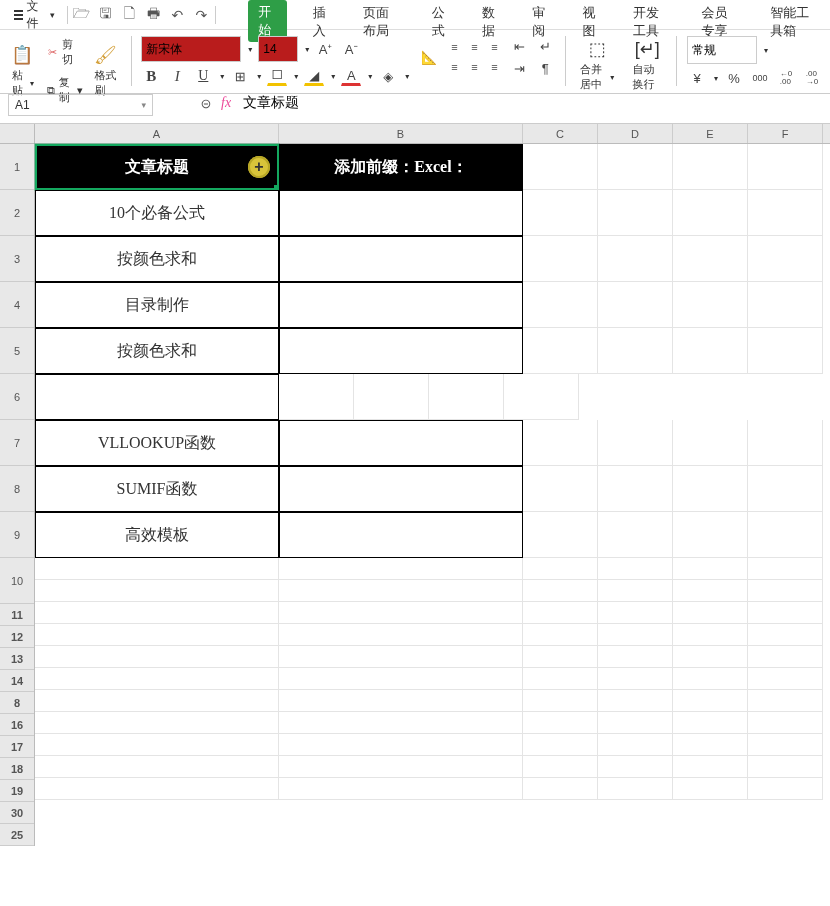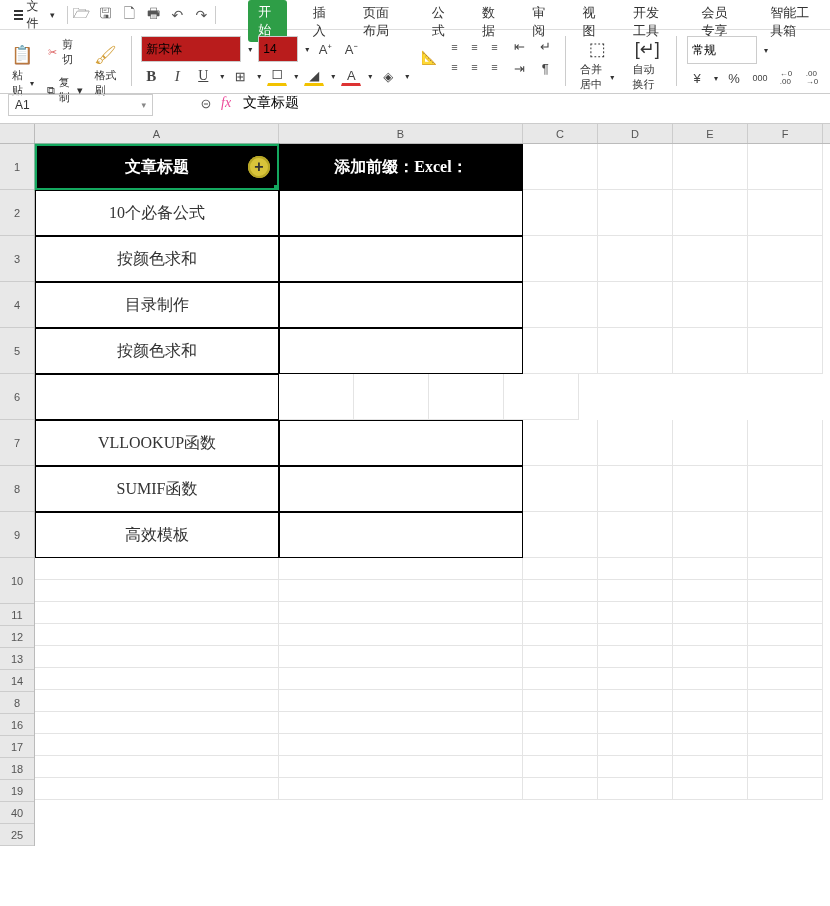--- a/index.html
+++ b/index.html
@@ -48,21 +48,21 @@
 .fx-icon { width: 18px; height: 18px; display:flex; align-items:center; justify-content:center; cursor:pointer; color:#555; font-size: 13px; }
 .fx-label { font-style: italic; font-family: serif; font-size: 14px; color: #ec4899; }
 .formula-input { border: none; outline: none; font-size: 14px; padding: 0 6px; flex: 1; font-family: "SimSun", serif; }
 
 
 .sheet { position: relative; display: flex; }
 .row-headers { display: flex; flex-direction: column; background: #e8e8e8; border-right: 1px solid #bbb; }
 .corner { width: 34px; height: 20px; border-bottom: 1px solid #bbb; background: #e8e8e8; }
 .rowh { width: 34px; display: flex; align-items: center; justify-content: center; font-size: 11px; color: #555; border-bottom: 1px solid #ccc; background: #e8e8e8; }
 .rowh.tall { height: 46px; }
-.rowh.short { height: 22px; }
+.rowh.short { height: 22px; font-weight: bold; }
 .grid { flex: 1; position: relative; }
 .col-headers { display: flex; background: #e8e8e8; border-bottom: 1px solid #bbb; height: 20px; }
 .colh { display: flex; align-items: center; justify-content: center; font-size: 11px; color: #555; border-right: 1px solid #ccc; }
 .colA { width: 244px; } .colB { width: 244px; } .colC { width: 75px; } .colD { width: 75px; } .colE { width: 75px; } .colF { width: 75px; }
 .cells { position: relative; }
 .row { display: flex; }
 .row.tall { height: 46px; } .row.short { height: 22px; }
 .cell { border-right: 1px solid #e4e4e4; border-bottom: 1px solid #e4e4e4; display:flex; align-items:center; justify-content:center; font-size: 16px; font-family: "SimSun", serif; position:relative; }
 .cell.header-cell { background: #000; color: #fff; font-weight: bold; border: 1px solid #000; }
 .cell.data-cell { border: 1.5px solid #000; background: #fff; }
@@ -242,21 +242,21 @@
         <div class="rowh tall">10</div>
         <div class="rowh short">11</div>
         <div class="rowh short">12</div>
         <div class="rowh short">13</div>
         <div class="rowh short">14</div>
         <div class="rowh short">8</div>
         <div class="rowh short">16</div>
         <div class="rowh short">17</div>
         <div class="rowh short">18</div>
         <div class="rowh short">19</div>
-        <div class="rowh short">40</div>
+        <div class="rowh short">30</div>
         <div class="rowh short">25</div>
       </div>
   </div>
   <div class="grid">
     <div class="col-headers">
       <div class="colh colA">A</div>
       <div class="colh colB">B</div>
       <div class="colh colC">C</div>
       <div class="colh colD">D</div>
       <div class="colh colE">E</div>

